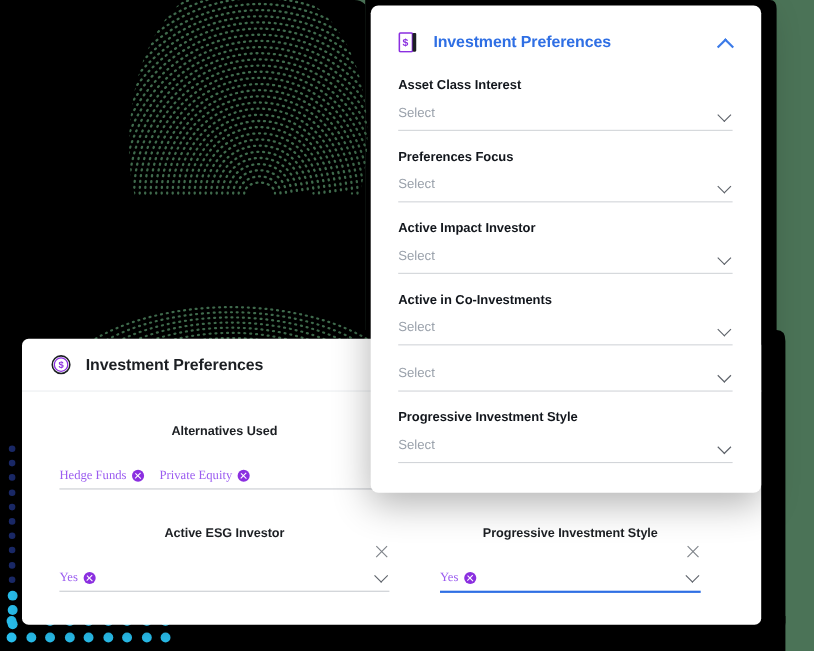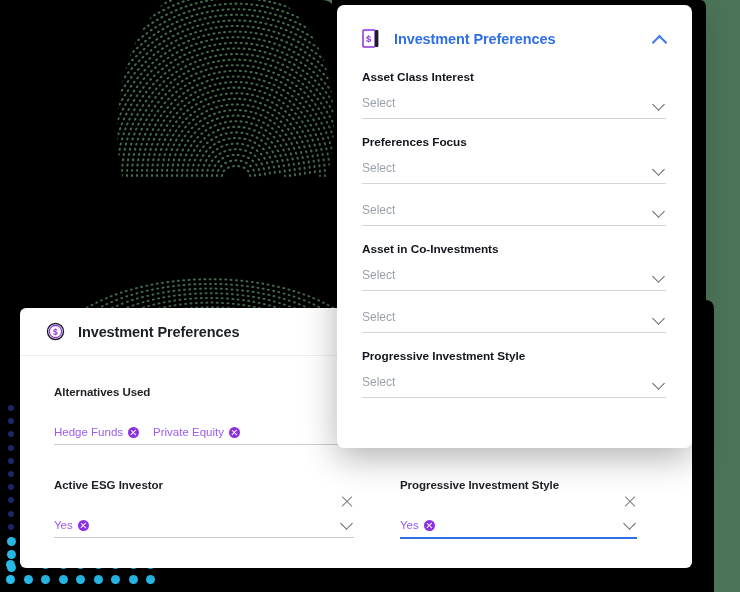--- a/index.html
+++ b/index.html
@@ -37,34 +37,34 @@
     height: 48px; display: flex; align-items: center;
     padding: 0 0 0 26px; border-bottom: 1px solid #eceef1;
   }
   #bottom-card-header .title {
     font-size: 14.5px; font-weight: bold; color: #1c1f23;
     letter-spacing: -.1px; margin-left: 13px;
   }
   .icon-circle-s { width: 19px; height: 19px; flex: 0 0 19px; }
 
   #bottom-card-body {
-    position: relative; padding: 30px 26px 0 34px;
+    position: relative; padding: 30px 26px 0 34px; text-align: center;
   }
 
   .field { position: relative; margin-bottom: 34px; }
   .field .f-label {
     font-size: 11.5px; font-weight: bold; color: #1c1f23;
     letter-spacing: -.05px; margin-bottom: 28px;
   }
   .field .f-control {
     position: relative; border-bottom: 1px solid #c9ccd1;
     padding-bottom: 6px; min-height: 19px;
   }
   .field .f-control.focused { border-bottom: 2px solid #2f6fe4; }
-  .chips { display: flex; align-items: center; gap: 14px; }
+  .chips { display: flex; align-items: center; gap: 14px; font-family: Liberation Serif, serif; }
   .chip {
     display: inline-flex; align-items: center; gap: 5px;
     font-size: 11.5px; color: #9b5cf0;
   }
   .chip-x {
     width: 11px; height: 11px; border-radius: 50%;
     background: #8b2fe0; position: relative; display: inline-block;
   }
   .chip-x::before, .chip-x::after {
     content: ""; position: absolute; left: 2.2px; top: 5px;
@@ -352,24 +352,25 @@
   <div id="float-fields">
       <div class="sel-field">
         <div class="s-label">Asset Class Interest</div>
         <div class="s-control"><span class="s-value">Select</span><span class="caret"></span></div>
       </div>
       <div class="sel-field">
         <div class="s-label">Preferences Focus</div>
         <div class="s-control"><span class="s-value">Select</span><span class="caret"></span></div>
       </div>
       <div class="sel-field">
-        <div class="s-control"><span class="s-value">Select</span><span class="caret"></span></div>
-      </div>
-      <div class="sel-field">
-        <div class="s-label">Asset in Co-Investments</div>
+        <div class="s-label">Active Impact Investor</div>
+        <div class="s-control"><span class="s-value">Select</span><span class="caret"></span></div>
+      </div>
+      <div class="sel-field">
+        <div class="s-label">Active in Co-Investments</div>
         <div class="s-control"><span class="s-value">Select</span><span class="caret"></span></div>
       </div>
       <div class="sel-field">
         <div class="s-control"><span class="s-value">Select</span><span class="caret"></span></div>
       </div>
       <div class="sel-field">
         <div class="s-label">Progressive Investment Style</div>
         <div class="s-control"><span class="s-value">Select</span><span class="caret"></span></div>
       </div>
     </div>

